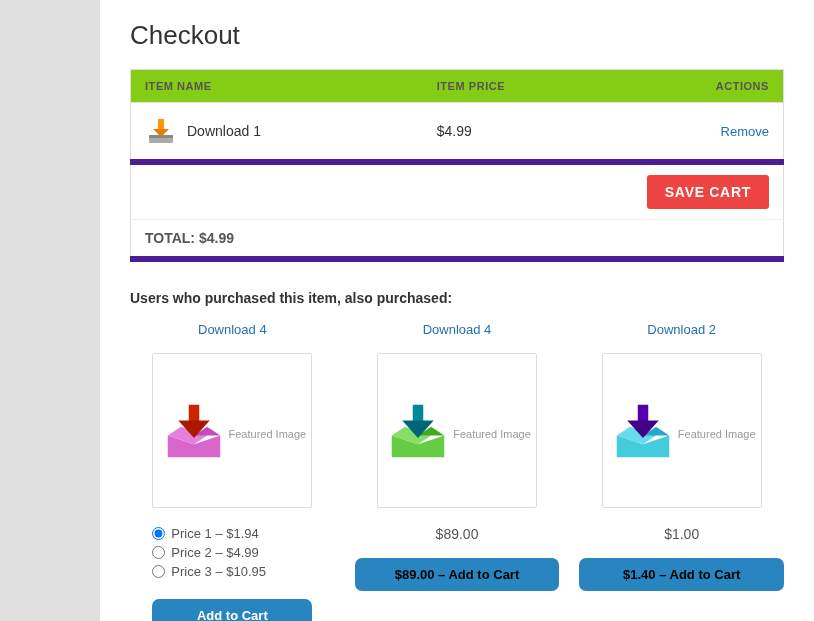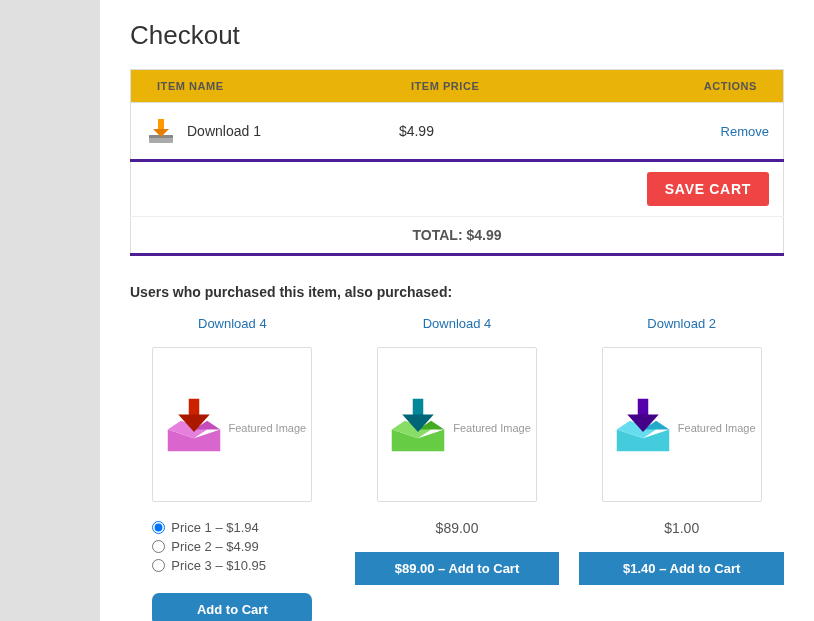--- a/index.html
+++ b/index.html
@@ -30,36 +30,36 @@
       margin-bottom: 18px;
     }
     
     .checkout-table {
       width: 100%;
       border-collapse: collapse;
       border: 1px solid #ddd;
       margin-bottom: 0;
     }
     .checkout-table th {
-      background: #eab308;
+      background: #84cc16;
       text-align: left;
-      padding: 10px 26px;
+      padding: 10px 14px;
       font-size: 11px;
       font-weight: 700;
       text-transform: uppercase;
       letter-spacing: 0.05em;
       border-bottom: 1px solid #ddd;
       color: #555;
     }
     .checkout-table th.actions-col {
       text-align: right;
     }
     .checkout-table td {
       padding: 12px 14px;
-      border-bottom: 3px solid #4c1d95;
+      border-bottom: 6px solid #4c1d95;
       vertical-align: middle;
     }
     .checkout-table td.actions-cell {
       text-align: right;
     }
     .item-name-cell {
       display: flex;
       align-items: center;
       gap: 10px;
     }
@@ -137,27 +137,27 @@
       margin-top: 6px;
     }
     .product-price {
       font-size: 14px;
       color: #555;
       margin-bottom: 8px;
       text-align: center;
     }
     .add-to-cart-btn {
       background: #2985c0;
-      color: #ffffff;
+      color: #000000;
       border: none;
       padding: 9px 16px;
       font-size: 13px;
       font-weight: 600;
       cursor: pointer;
-      border-radius: 0;
+      border-radius: 7px;
       width: 100%;
       text-align: center;
     }
     .price-options {
       width: 160px;
       margin-bottom: 8px;
     }
     .price-option {
       display: flex;
       align-items: center;
@@ -224,21 +224,21 @@
           <td class="actions-cell">
             <a href="#" class="remove-link">Remove</a>
           </td>
         </tr>
         <tr class="save-cart-row">
           <td colspan="3">
             <button class="save-cart-btn">SAVE CART</button>
           </td>
         </tr>
         <tr>
-          <td colspan="3" class="total-row" style="text-align:center; padding:10px 14px; font-weight:700; font-size:14px; color:#555;">
+          <td colspan="3" class="total-row" style="text-align:left; padding:10px 14px; font-weight:700; font-size:14px; color:#555;">
             <span>TOTAL: $4.99</span>
           </td>
         </tr>
       </tbody>
     </table>
 
     <div class="also-purchased">
       <p class="also-purchased-title">Users who purchased this item, also purchased:</p>
 
       <div class="products-grid">

